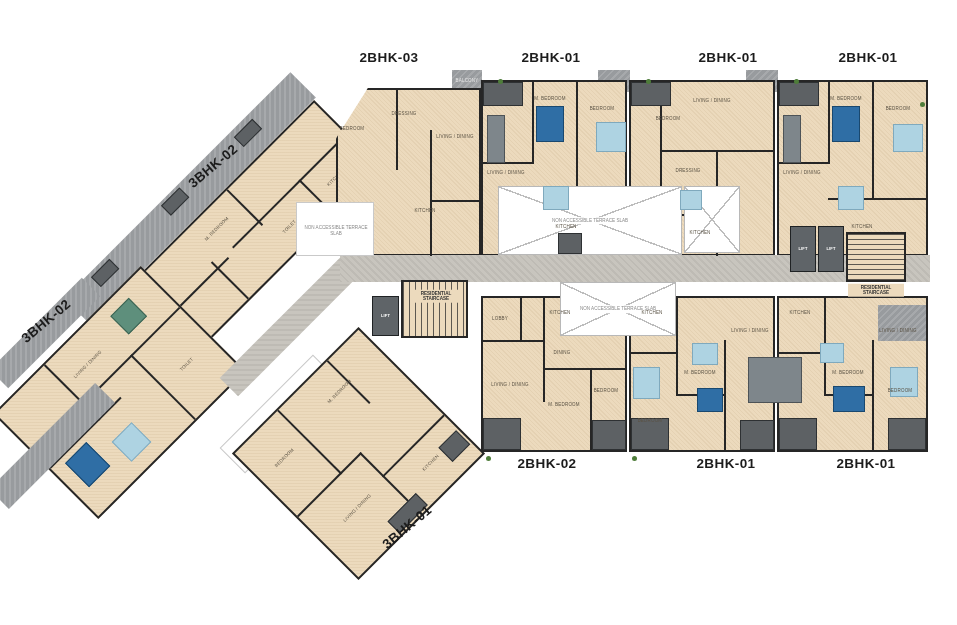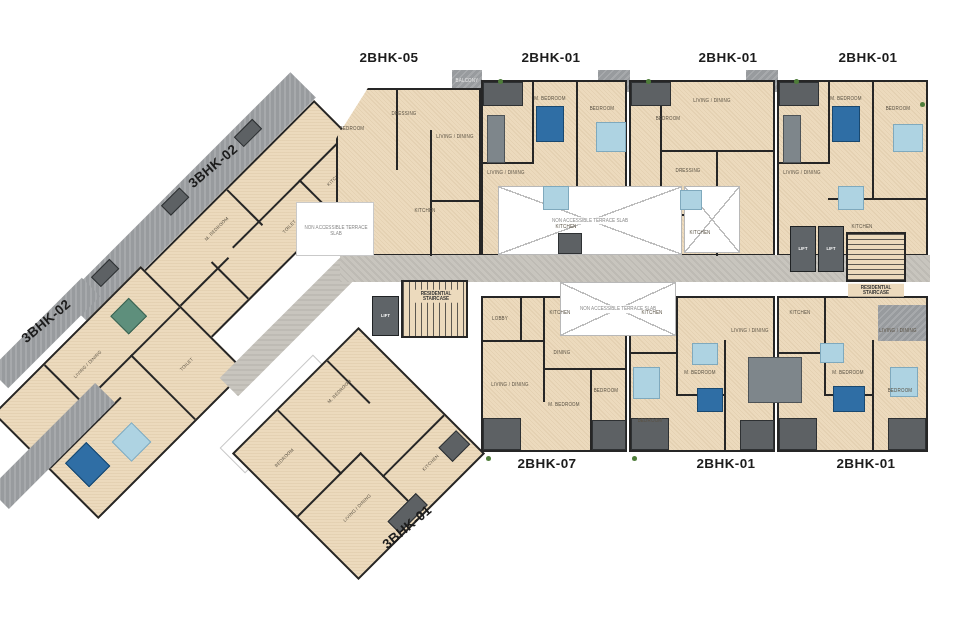--- a/index.html
+++ b/index.html
@@ -238,24 +238,24 @@
   <span class="roomlbl" style="left:652px;top:312px;">KITCHEN</span>
   <span class="roomlbl" style="left:650px;top:420px;">BEDROOM</span>
   <span class="roomlbl" style="left:750px;top:330px;">LIVING / DINING</span>
   <span class="roomlbl" style="left:700px;top:372px;">M. BEDROOM</span>
 
   <span class="roomlbl" style="left:800px;top:312px;">KITCHEN</span>
   <span class="roomlbl" style="left:848px;top:372px;">M. BEDROOM</span>
   <span class="roomlbl" style="left:900px;top:390px;">BEDROOM</span>
   <span class="roomlbl" style="left:898px;top:330px;">LIVING / DINING</span>
 
-  <span class="abs unitlbl" style="left:389px;top:57px;">2BHK-05</span>
+  <span class="abs unitlbl" style="left:389px;top:57px;">2BHK-03</span>
   <span class="abs unitlbl" style="left:551px;top:57px;">2BHK-01</span>
   <span class="abs unitlbl" style="left:728px;top:57px;">2BHK-01</span>
   <span class="abs unitlbl" style="left:868px;top:57px;">2BHK-01</span>
   <span class="abs unitlbl rot" style="left:213px;top:166px;">3BHK-02</span>
   <span class="abs unitlbl rot" style="left:46px;top:321px;">3BHK-02</span>
-  <span class="abs unitlbl" style="left:547px;top:463px;">2BHK-07</span>
+  <span class="abs unitlbl" style="left:547px;top:463px;">2BHK-02</span>
   <span class="abs unitlbl" style="left:726px;top:463px;">2BHK-01</span>
   <span class="abs unitlbl" style="left:866px;top:463px;">2BHK-01</span>
   <span class="abs unitlbl rot" style="left:407px;top:527px;">3BHK-01</span>
 
 </div>
 
 </body></html>

